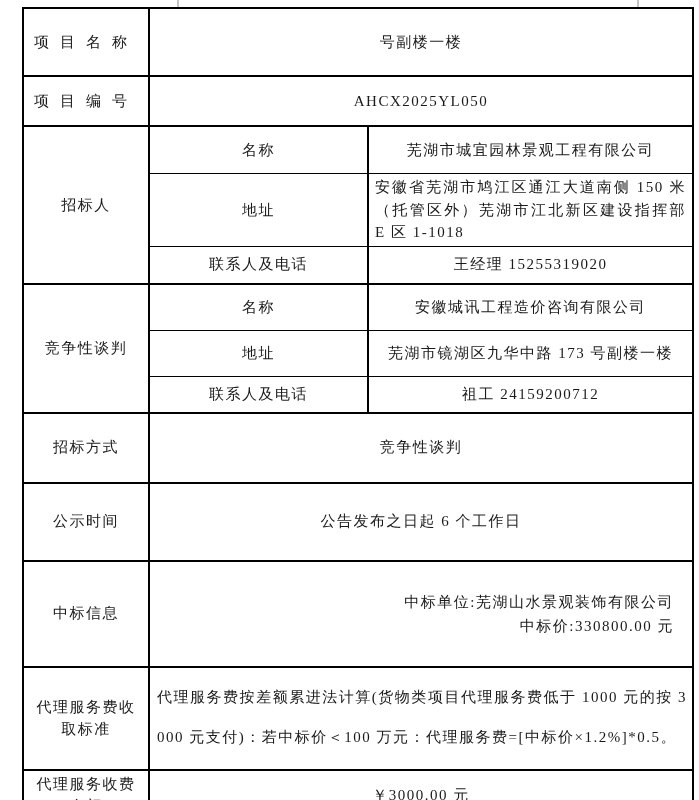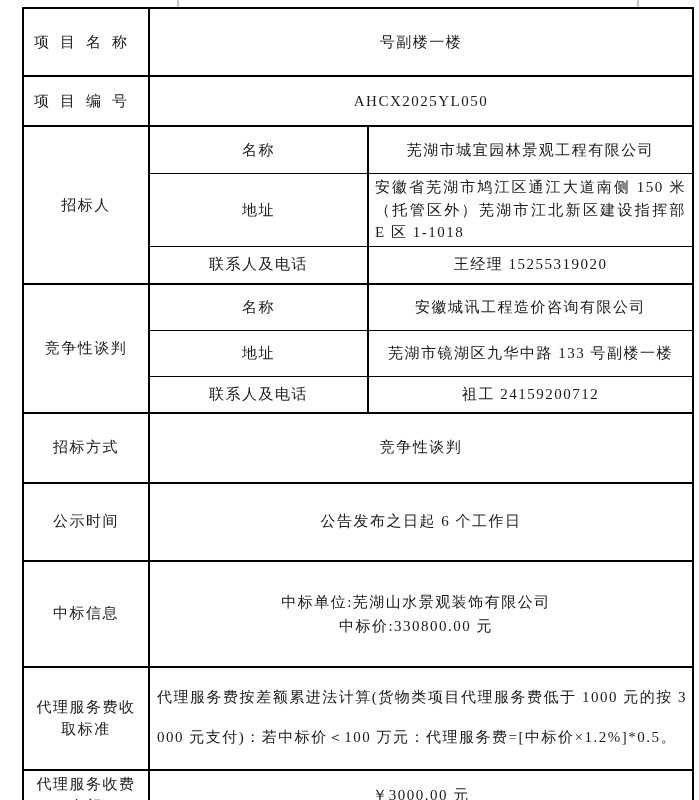--- a/index.html
+++ b/index.html
@@ -61,21 +61,21 @@
   tr.r-a-addr        td { height: 41px; }
   tr.r-a-contact     td { height: 31px; }
   tr.r-method        td { height: 64px; }
   tr.r-publicity     td { height: 72px; }
   tr.r-award         td { height: 100px; }
   tr.r-fee-standard  td { height: 97px; }
   tr.r-fee-amount    td { height: 44px; }
 
   td.label-wide { letter-spacing: 11px; }
   td.left-cell {
-    text-align: center;
+    text-align: right;
     padding-left: 8px;
     padding-right: 18px;
   }
   td.justify-cell { text-align: justify; }
   td.fee-text {
     text-align: justify;
     line-height: 2.65;
     padding-left: 7px;
     padding-right: 5px;
   }
@@ -119,21 +119,21 @@
         <td class="tt">王经理 15255319020</td>
       </tr>
 
       <tr class="r-a-name">
         <td rowspan="3">竞争性谈判</td>
         <td class="tb">名称</td>
         <td class="tb">安徽城讯工程造价咨询有限公司</td>
       </tr>
       <tr class="r-a-addr">
         <td class="tt tb">地址</td>
-        <td class="tt tb">芜湖市镜湖区九华中路 133 号副楼一楼</td>
+        <td class="tt tb">芜湖市镜湖区九华中路 173 号副楼一楼</td>
       </tr>
       <tr class="r-a-contact">
         <td class="tt">联系人及电话</td>
         <td class="tt">祖工 24159200712</td>
       </tr>
 
       <tr class="r-method">
         <td>招标方式</td>
         <td colspan="2">竞争性谈判</td>
       </tr>

